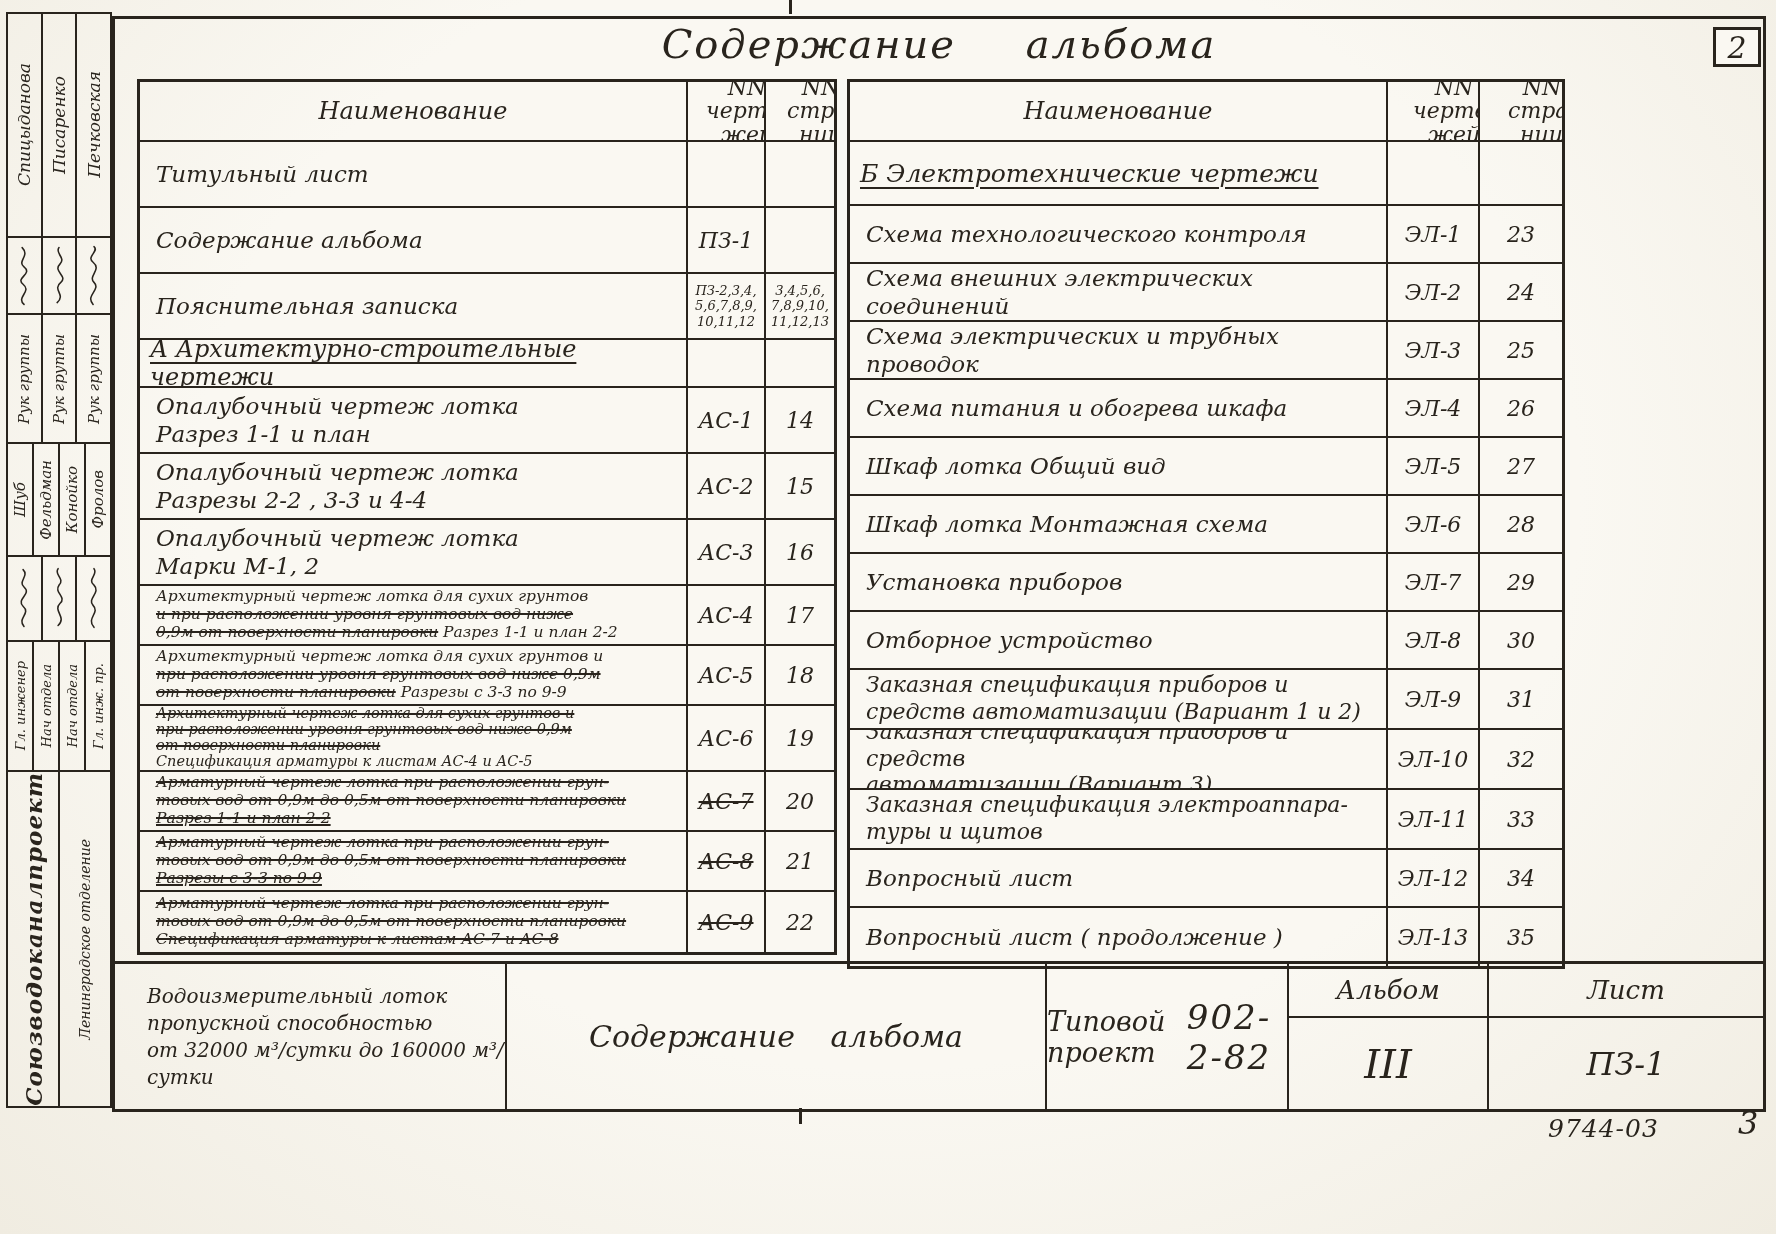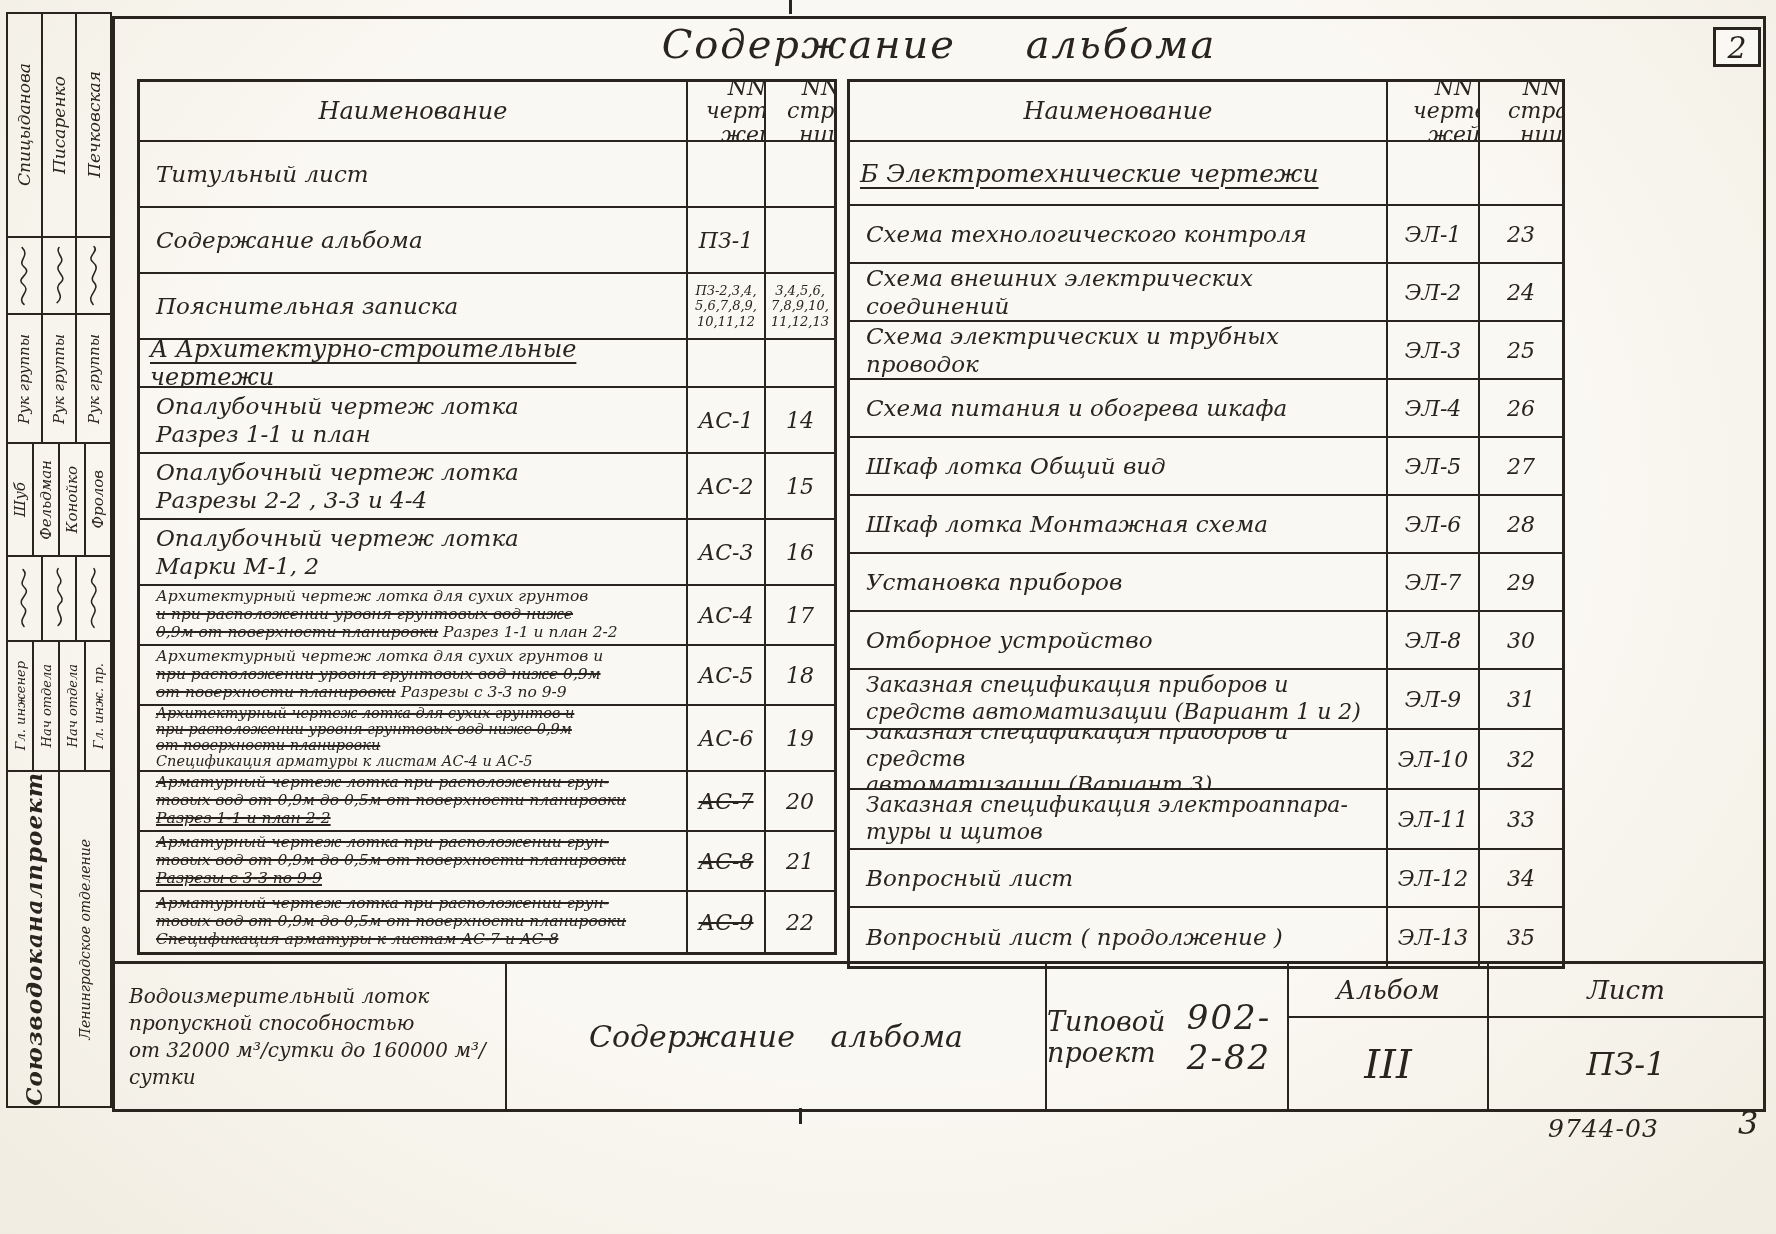--- a/index.html
+++ b/index.html
@@ -79,21 +79,21 @@
   .seg.u { text-decoration-line:underline; text-decoration-thickness:2px; }
   .seg.s.u { text-decoration-line:underline line-through; text-decoration-thickness:2px; }
 
   
   .stamp { position:absolute; left:0; right:0; bottom:0; height:148px;
     border-top:3px solid var(--ink); display:flex; }
   .st-cell { height:100%; }
   .st-cell + .st-cell { border-left:2px solid var(--ink); }
   .st-year { width:88px; display:flex; align-items:center; justify-content:center; font-size:30px; }
   .st-desc { width:390px; display:flex; flex-direction:column; justify-content:center;
-    padding-left:14px; font-size:20px; line-height:1.35; }
+    padding-left:32px; font-size:20px; line-height:1.35; }
   .st-title { width:540px; display:flex; align-items:center; justify-content:center;
     font-size:30px; word-spacing:26px; }
   .st-type { width:242px; display:flex; align-items:center; justify-content:center; }
   .type-label { font-size:27px; }
   .type-value { font-size:34px; letter-spacing:2px; }
   .st-split { display:flex; flex-direction:column; }
   .st-album { width:200px; }
   .st-sheetno { flex:1; }
   .st-label { height:54px; border-bottom:2px solid var(--ink); display:flex;
     align-items:center; justify-content:center; font-size:26px; }

